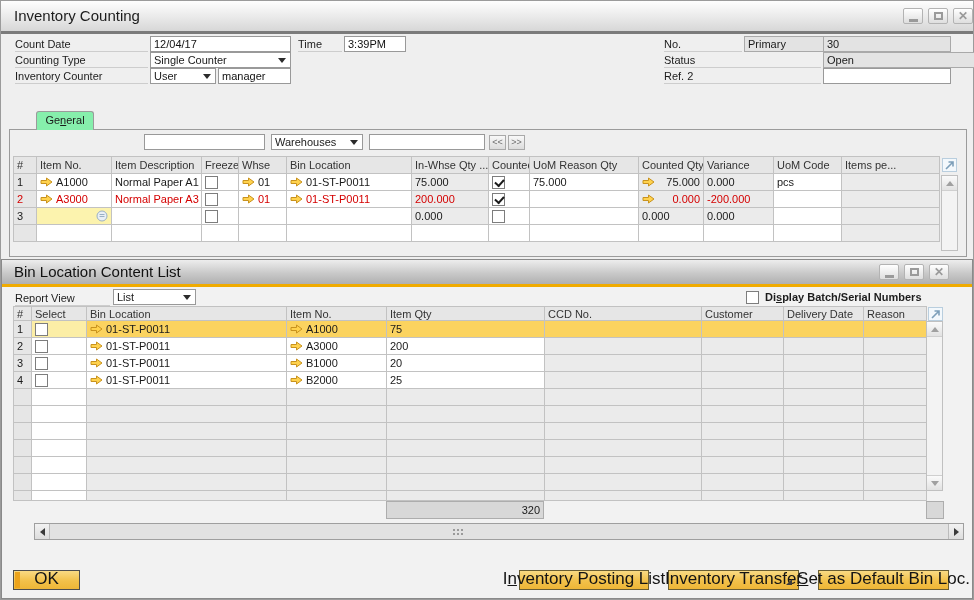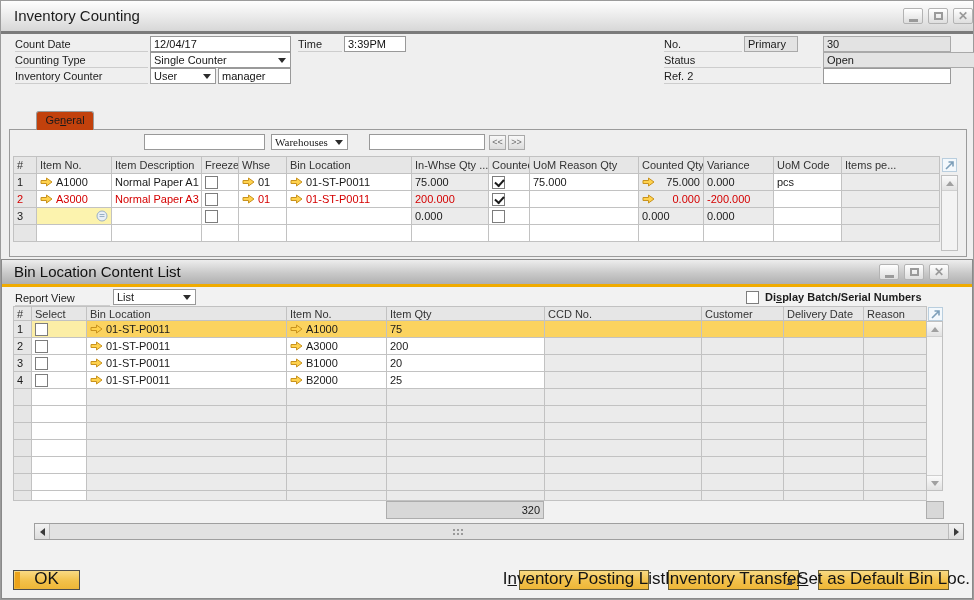--- a/index.html
+++ b/index.html
@@ -33,21 +33,21 @@
   .plain { position:absolute; font-size:11px; color:#1c1c1c; white-space:nowrap; }
   .inp { position:absolute; height:16px; border:1px solid #999; background:#fff; font-size:11px;
          padding:0 3px; font-family:"Liberation Sans", sans-serif; color:#111; }
   .sel { position:absolute; height:16px; border:1px solid #999; background:#fff; font-size:11px;
          line-height:14px; padding:0 15px 0 3px; white-space:nowrap; }
   .dd { position:absolute; right:4px; top:5px; width:0; height:0;
         border-left:4px solid transparent; border-right:4px solid transparent; border-top:5px solid #2b2b2b; }
   .gbox { position:absolute; height:16px; background:#e3e3e3; border:1px solid #a9a9a9; font-size:11px;
           line-height:14px; padding:0 3px; white-space:nowrap; }
 
-  .tab { position:absolute; left:35px; top:110px; width:58px; height:19px; background:#c2410c;
+  .tab { position:absolute; left:35px; top:110px; width:58px; height:19px; background:#86efac;
          border:1px solid #9b9b9b; border-bottom:none; border-radius:3px 3px 0 0; text-align:center;
          line-height:17px; z-index:3; }
   .panel { position:absolute; left:8px; top:128px; width:958px; height:128px;
            border:1px solid #9b9b9b; background:#efefef; z-index:1; }
   .pgbtn { position:absolute; width:17px; height:15px; background:linear-gradient(#f8f8f8,#dcdcdc);
            border:1px solid #a9a9a9; color:#6f6f6f; font-size:9px; line-height:13px; text-align:center; }
 
   
   table.grid { position:absolute; border-collapse:collapse; table-layout:fixed; background:#fff; z-index:2; }
   .grid th, .grid td { border:1px solid #c2c2c2; font-size:11px; font-weight:normal; text-align:left;
@@ -132,34 +132,34 @@
   </div>
 
   <div class="leader" style="left:14px;top:68px;width:133px;">Inventory Counter</div>
   <div class="sel" style="left:149px;top:67px;width:66px;">
     <span>User</span>
     <span class="dd"></span>
   </div>
   <input class="inp" style="left: 217px; top: 67px; width: 73px;" value="manager">
 
   <div class="leader" style="left:663px;top:36px;width:78px;">No.</div>
-  <div class="gbox" style="left:743px;top:35px;width:54px;">Primary</div>
+  <div class="gbox" style="left:743px;top:35px;width:89px;">Primary</div>
   <div class="gbox" style="left:822px;top:35px;width:128px;">30</div>
   <div class="leader" style="left:663px;top:52px;width:157px;">Status</div>
   <div class="gbox" style="left:822px;top:51px;width:156px;">Open</div>
   <div class="leader" style="left:663px;top:68px;width:157px;">Ref. 2</div>
   <input class="inp" style="left: 822px; top: 67px; width: 128px;" value="">
 
   <div class="tab">Ge<u>n</u>eral</div>
   <div class="panel"></div>
 
   <div class="plain" style="left:18px;top:136px;">Find</div>
   <div class="plain" style="left:70px;top:136px;">Item No.</div>
   <input class="inp" style="left: 143px; top: 133px; width: 121px; z-index: 2;" value="">
-  <div class="sel" style="left:270px;top:133px;width:77px;z-index:2;font-family:Liberation Serif, serif;">
+  <div class="sel" style="left:270px;top:133px;width:92px;z-index:2;">
     <span>Warehouses</span>
     <span class="dd"></span>
   </div>
   <input class="inp" style="left: 368px; top: 133px; width: 116px; z-index: 2;" value="">
   <div class="pgbtn" style="left:488px;top:134px;z-index:2;">&lt;&lt;</div>
   <div class="pgbtn" style="left:507px;top:134px;z-index:2;">&gt;&gt;</div>
 
   <table class="grid t1" style="left:12px;top:155px;width:926px;">
     <colgroup>
         <col style="width:23px">

